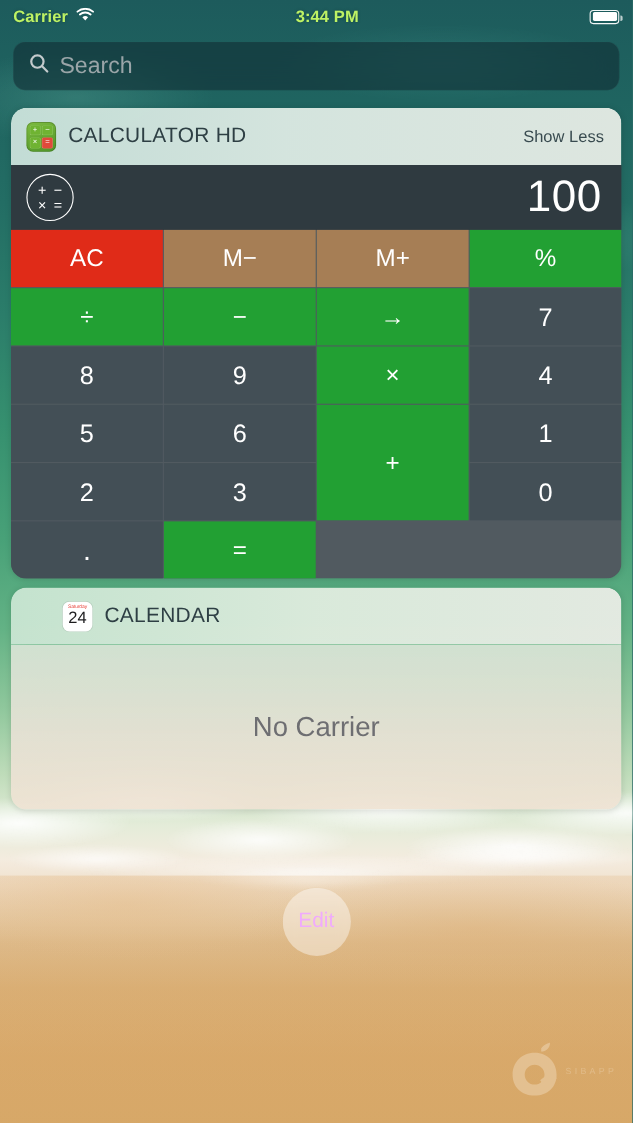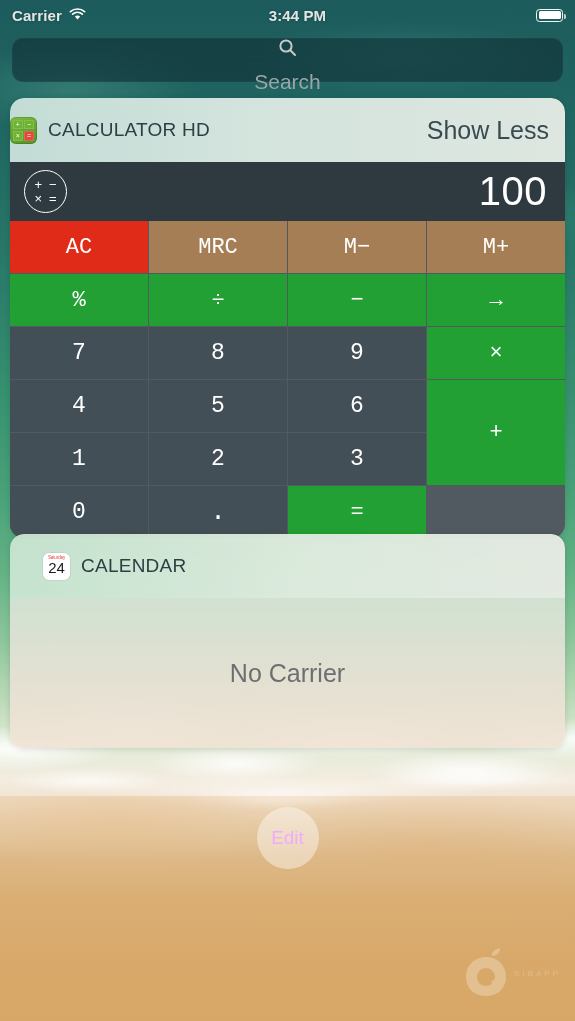--- a/index.html
+++ b/index.html
@@ -69,21 +69,21 @@
     position:absolute; left:0; right:0; top:78%; bottom:0;
     background:
       radial-gradient(ellipse 260px 70px at 20% 12%, rgba(230,190,140,.45), transparent 70%),
       radial-gradient(ellipse 300px 80px at 75% 22%, rgba(222,176,120,.40), transparent 70%),
       linear-gradient(to bottom, rgba(224,180,124,.25), rgba(214,166,102,.15));
   }
 
   
   #statusbar{
     position:absolute; top:0; left:0; right:0; height:30px; z-index:30;
-    display:flex; align-items:center; color:#e5e5e5;
+    display:flex; align-items:center; color:#bef264;
     font-size:15px; font-weight:bold; letter-spacing:.1px;
     text-shadow:0 0 3px rgba(0,0,0,.25);
   }
   .sb-left{ display:flex; align-items:center; gap:7px; padding-left:12px; flex:1; }
   .sb-center{ position:absolute; left:0; right:0; text-align:center;margin-left:20px; }
   .sb-right{ margin-left:auto; padding-right:12px; display:flex; align-items:center; }
   .battery{
     width:27px; height:13px; border:1.6px solid rgba(255,255,255,.95);
     border-radius:3.5px; padding:1.5px; position:relative;
   }
@@ -93,39 +93,38 @@
   }
   .battery i{ display:block; width:100%; height:100%; background:#fff; border-radius:1.5px; }
 
   
   #search{
     position:absolute; top:38px; left:12px; right:12px; height:44px; z-index:25;
     background:rgba(14,40,48,.55);
     border-radius:11px; display:flex; align-items:center; gap:9px; padding:0 14px;
     backdrop-filter:blur(12px);
     box-shadow:inset 0 0 0 .5px rgba(255,255,255,.06);
-    flex-direction:column;
   }
   #search .ph{ color:#9aa5a8; font-size:21px; }
 
   
   .widget{
     position:absolute; left:10px; right:10px; z-index:20;
     border-radius:14px; overflow:hidden;
     box-shadow:0 1px 6px rgba(0,0,0,.13);
   }
   .widget-head{
-    height:64px; display:flex; align-items:center; padding:0 16px 0 0;
+    height:52px; display:flex; align-items:center; padding:0 16px 0 14px;
     background:linear-gradient(to right, rgba(207,229,222,.93), rgba(226,238,231,.93) 45%, rgba(236,240,233,.93));
     backdrop-filter:blur(18px);
   }
   .widget-head .title{
     color:#2e3f44; font-size:19px; letter-spacing:.25px; margin-left:11px; flex:1;
   }
-  .widget-head .action{ color:#394b50; font-size:25px; }
+  .widget-head .action{ color:#394b50; font-size:15px; }
 
   
   .calc-icon{
     width:27px; height:27px; border-radius:6px; flex:none;
     background:linear-gradient(160deg,#7dbb3f,#4e9428);
     box-shadow:inset 0 0 0 .8px rgba(0,0,0,.18);
     display:grid; grid-template-columns:1fr 1fr; grid-template-rows:1fr 1fr;
     gap:1.5px; padding:3px;
   }
   .calc-icon span{
@@ -160,21 +159,21 @@
   .calc-value{ color:#fff; font-size:40px; letter-spacing:.5px; }
 
   .calc-grid{
     display:grid;
     grid-template-columns:repeat(4,1fr);
     grid-template-rows:repeat(6,52px);
     gap:1px; background:rgba(255,255,255,.12);
   }
   .key{
     display:flex; align-items:center; justify-content:center;
-    color:#fff; font-size:22px; user-select:none;font-family:Liberation Mono, monospace;
+    color:#fff; font-size:22px; user-select:none;
   }
   .key.num{ background:#434f56; font-size:23px; }
   .key.mem{ background:#a67e55; }
   .key.clear{ background:#e02b18; }
   .key.op{ background:#22a033; }
   .key.tall-plus{ grid-row:span 2; }
   .key .dot{ font-size:26px; line-height:10px; }
 
   
   #cal-widget{ top:534px; }
@@ -266,21 +265,20 @@
         <i style="font-style:normal">+</i>
         <i style="font-style:normal">−</i>
         <i style="font-style:normal">×</i>
         <i style="font-style:normal">=</i>
       </span>
       <span class="calc-value">100</span>
     </div>
 
     <div class="calc-grid" id="calc-grid">
         <div class="key clear">AC</div>
-        <div class="key mem">MRC</div>
         <div class="key mem">M−</div>
         <div class="key mem">M+</div>
         <div class="key op">%</div>
         <div class="key op">÷</div>
         <div class="key op">−</div>
         <div class="key op">→</div>
         <div class="key num">7</div>
         <div class="key num">8</div>
         <div class="key num">9</div>
         <div class="key op">×</div>

